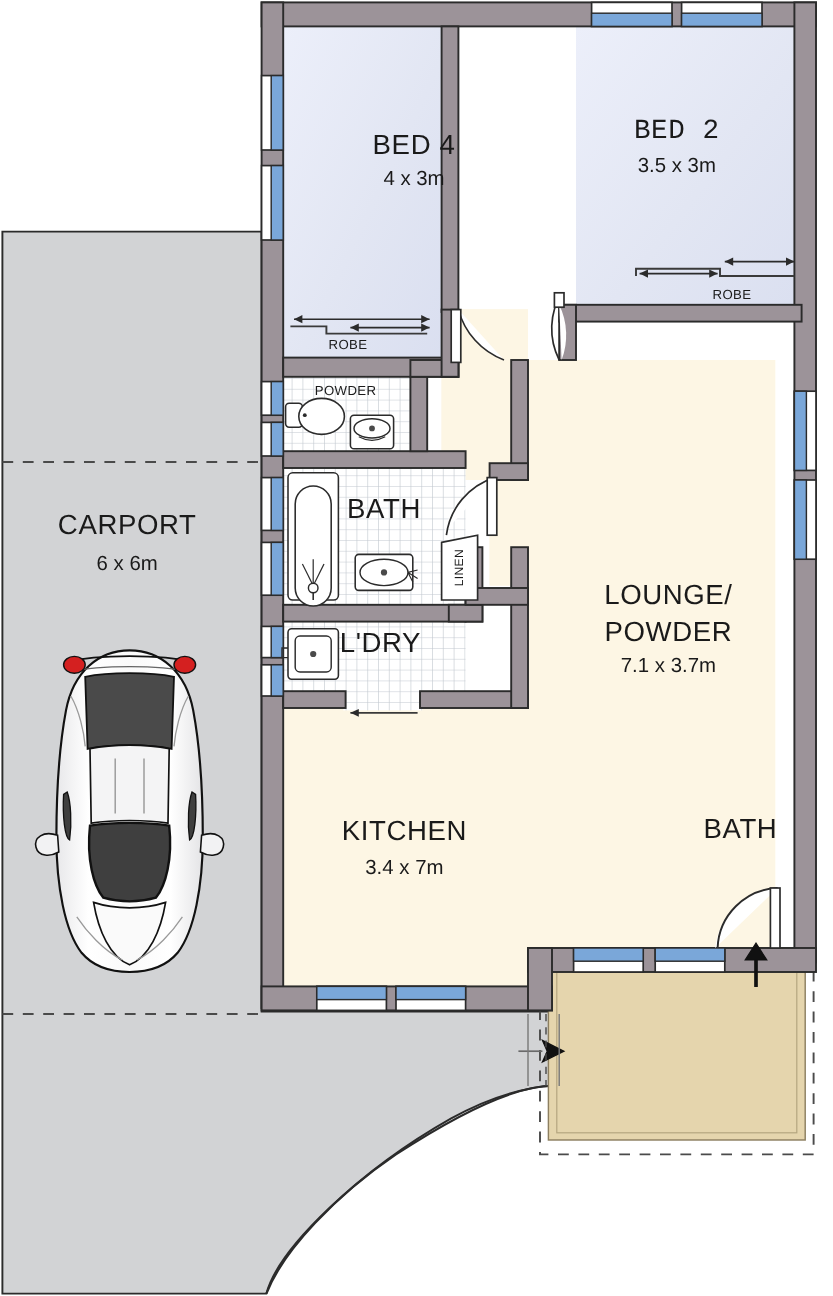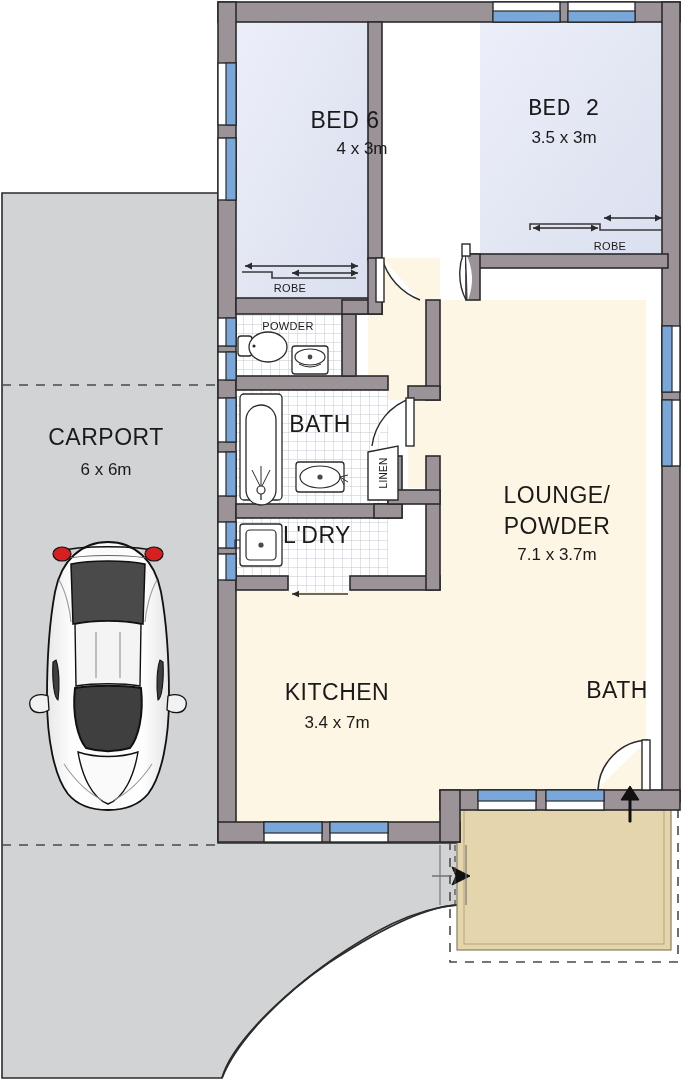--- a/index.html
+++ b/index.html
@@ -350,22 +350,22 @@
   </g>
 
   <g stroke="#7a7a7a" stroke-width="1.2" fill="none">
     <line x1="440" y1="845" x2="440" y2="905"></line>
     <line x1="466" y1="845" x2="466" y2="905"></line>
     <line x1="455" y1="845" x2="455" y2="905" stroke-dasharray="6 5" stroke="#4a4a4a"></line>
   </g>
 
 </svg>
 
-<div class="lbl room-name ctr" style="left:345px;top:107px;">BED 6</div>
-<div class="lbl room-dim ctr" style="left:345px;top:139px;margin-left:17px;">4 x 3m</div>
+<div class="lbl room-name ctr" style="left:345px;top:107px;">BED 4</div>
+<div class="lbl room-dim ctr" style="left:345px;top:139px;">4 x 3m</div>
 
 <div class="lbl room-name ctr" style="left:564px;top:96px;font-family:Liberation Mono, monospace;">BED 2</div>
 <div class="lbl room-dim ctr" style="left:564px;top:128px;">3.5 x 3m</div>
 
 <div class="lbl room-name ctr" style="left:557px;top:482px;">LOUNGE/</div>
 <div class="lbl room-name ctr" style="left:557px;top:513px;">POWDER</div>
 <div class="lbl room-dim ctr" style="left:557px;top:545px;">7.1 x 3.7m</div>
 
 <div class="lbl room-name ctr" style="left:337px;top:679px;">KITCHEN</div>
 <div class="lbl room-dim ctr" style="left:337px;top:713px;">3.4 x 7m</div>

